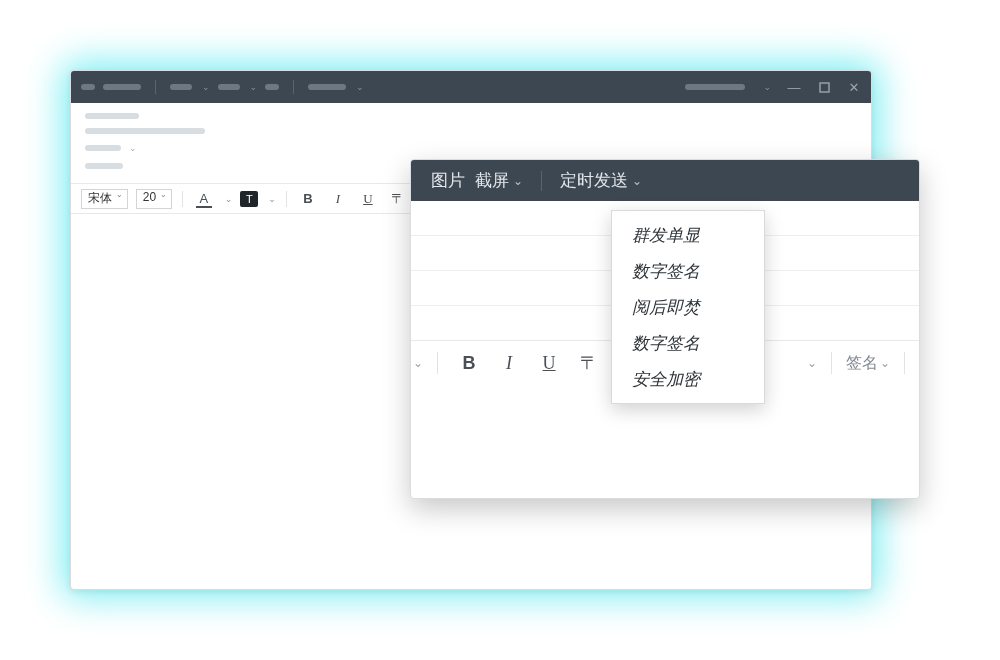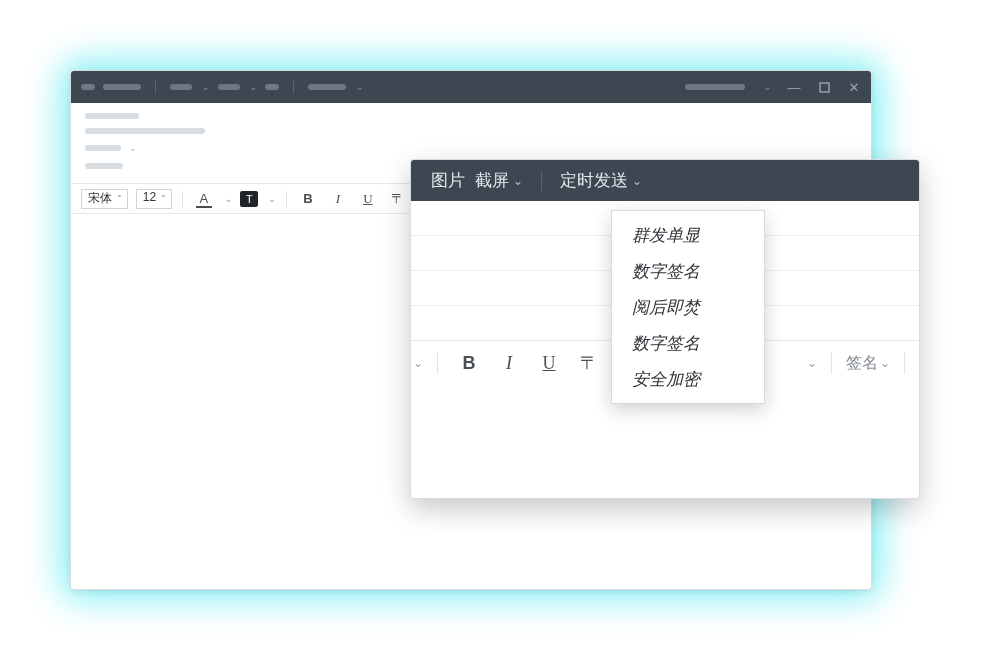--- a/index.html
+++ b/index.html
@@ -217,21 +217,21 @@
     </div>
     <div class="hdr-dash"></div>
   </div>
 
   <div class="toolbar-back">
     <div class="combo">
       <span>宋体</span>
       <span class="tri">⌄</span>
     </div>
     <div class="combo">
-      <span>12</span>
+      <span>20</span>
       <span class="tri">⌄</span>
     </div>
     <span class="tb-sep"></span>
     <span class="glyph-btn glyph-A">A<span class="bar"></span></span>
     <span class="chev-mini">⌄</span>
     <span class="glyph-btn sq">T</span>
     <span class="chev-mini">⌄</span>
     <span class="tb-sep"></span>
     <span class="glyph-btn ft-b">B</span>
     <span class="glyph-btn ft-i">I</span>

